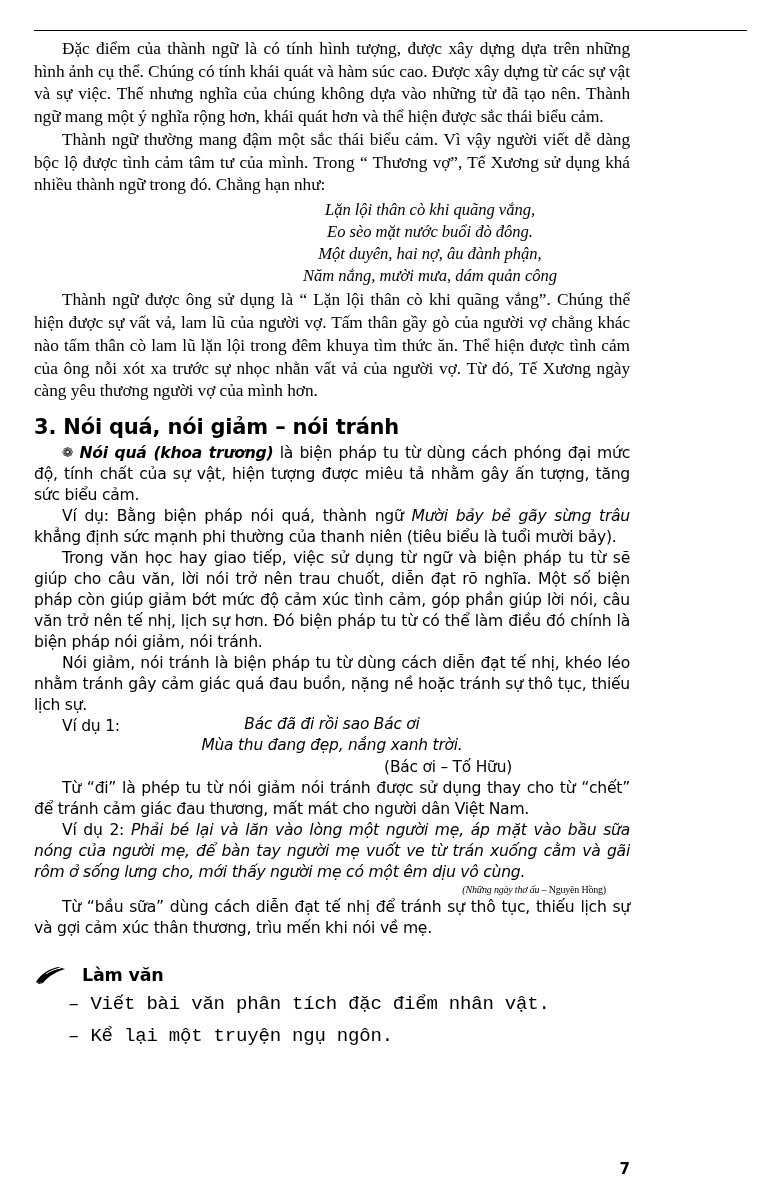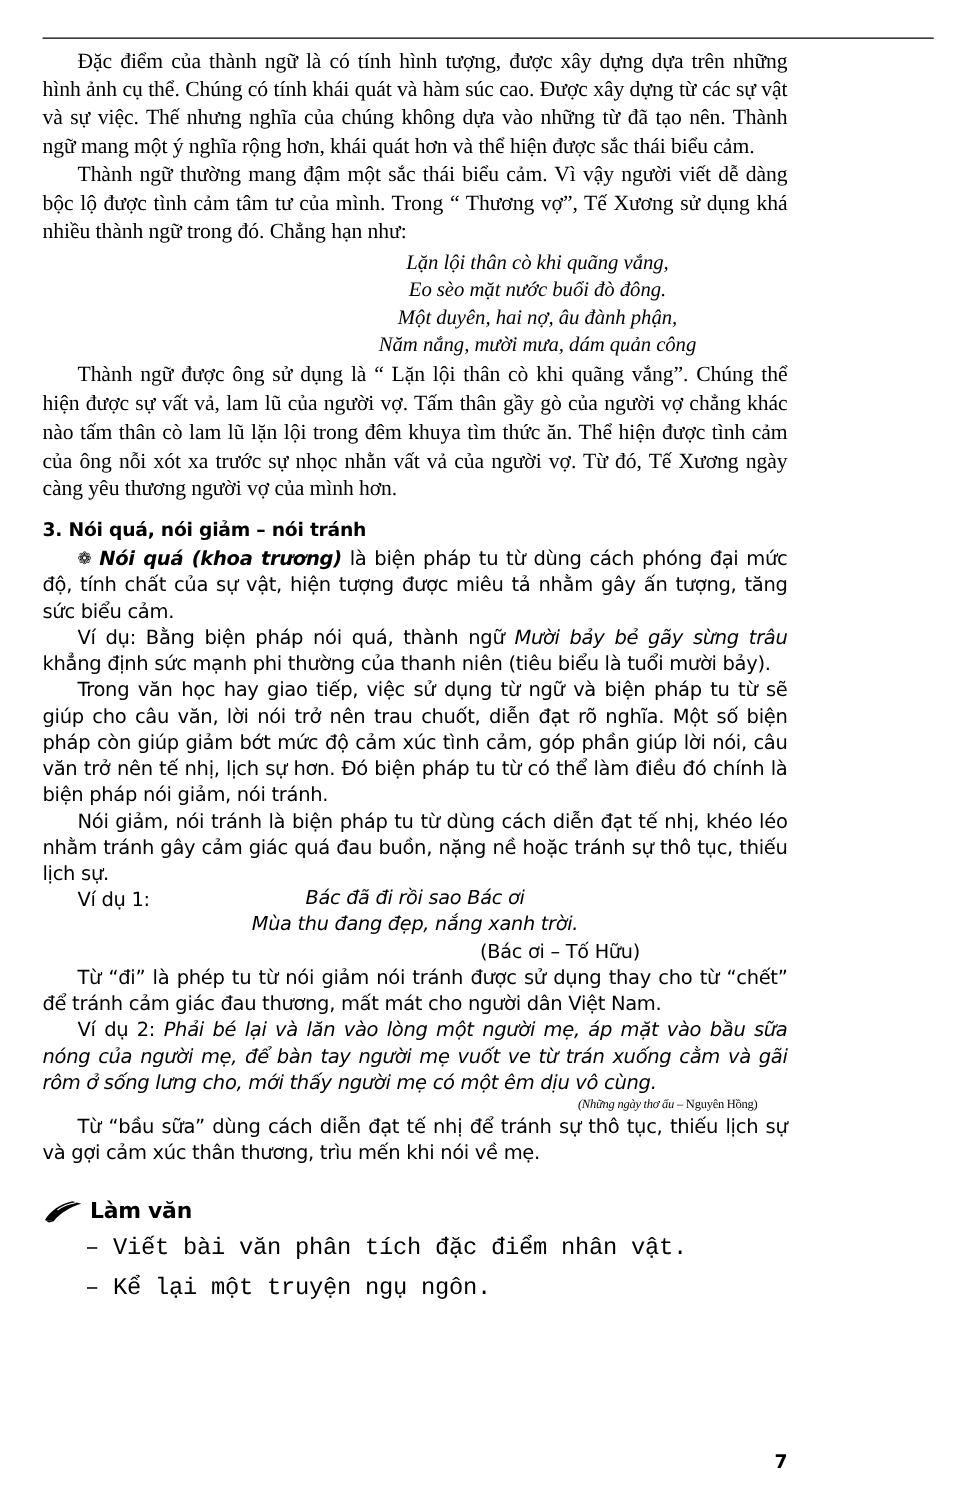--- a/index.html
+++ b/index.html
@@ -50,21 +50,21 @@
     text-align: center;
     padding-left: 196px;
   }
   .verse-blk {
     margin-top: 2px;
     margin-bottom: 2px;
   }
   .heading {
     margin: 12px 0 4px 0;
     font-family: "DejaVu Sans", sans-serif;
-    font-size: 15px;
+    font-size: 21px;
     font-weight: bold;
     letter-spacing: -0.2px;
   }
   .sans {
     font-family: "DejaVu Sans", sans-serif;
     font-size: 15.6px;
     line-height: 1.345;
     text-align: justify;
     letter-spacing: -0.25px;
     margin: 0;
@@ -108,21 +108,21 @@
   .example-line {
     font-family: "DejaVu Sans", sans-serif;
     font-size: 15.6px;
     text-indent: 28px;
     margin: 0;
     letter-spacing: -0.25px;
   }
   .lamvan-head {
     display: flex;
     align-items: center;
-    gap: 4px;
+    gap: 14px;
     margin-top: 26px;
   }
   .lamvan-title {
     font-family: "DejaVu Sans", sans-serif;
     font-size: 17.5px;
     font-weight: bold;
     letter-spacing: -0.2px;
   }
   .bullet-line {
     font-family: Liberation Mono, monospace;

